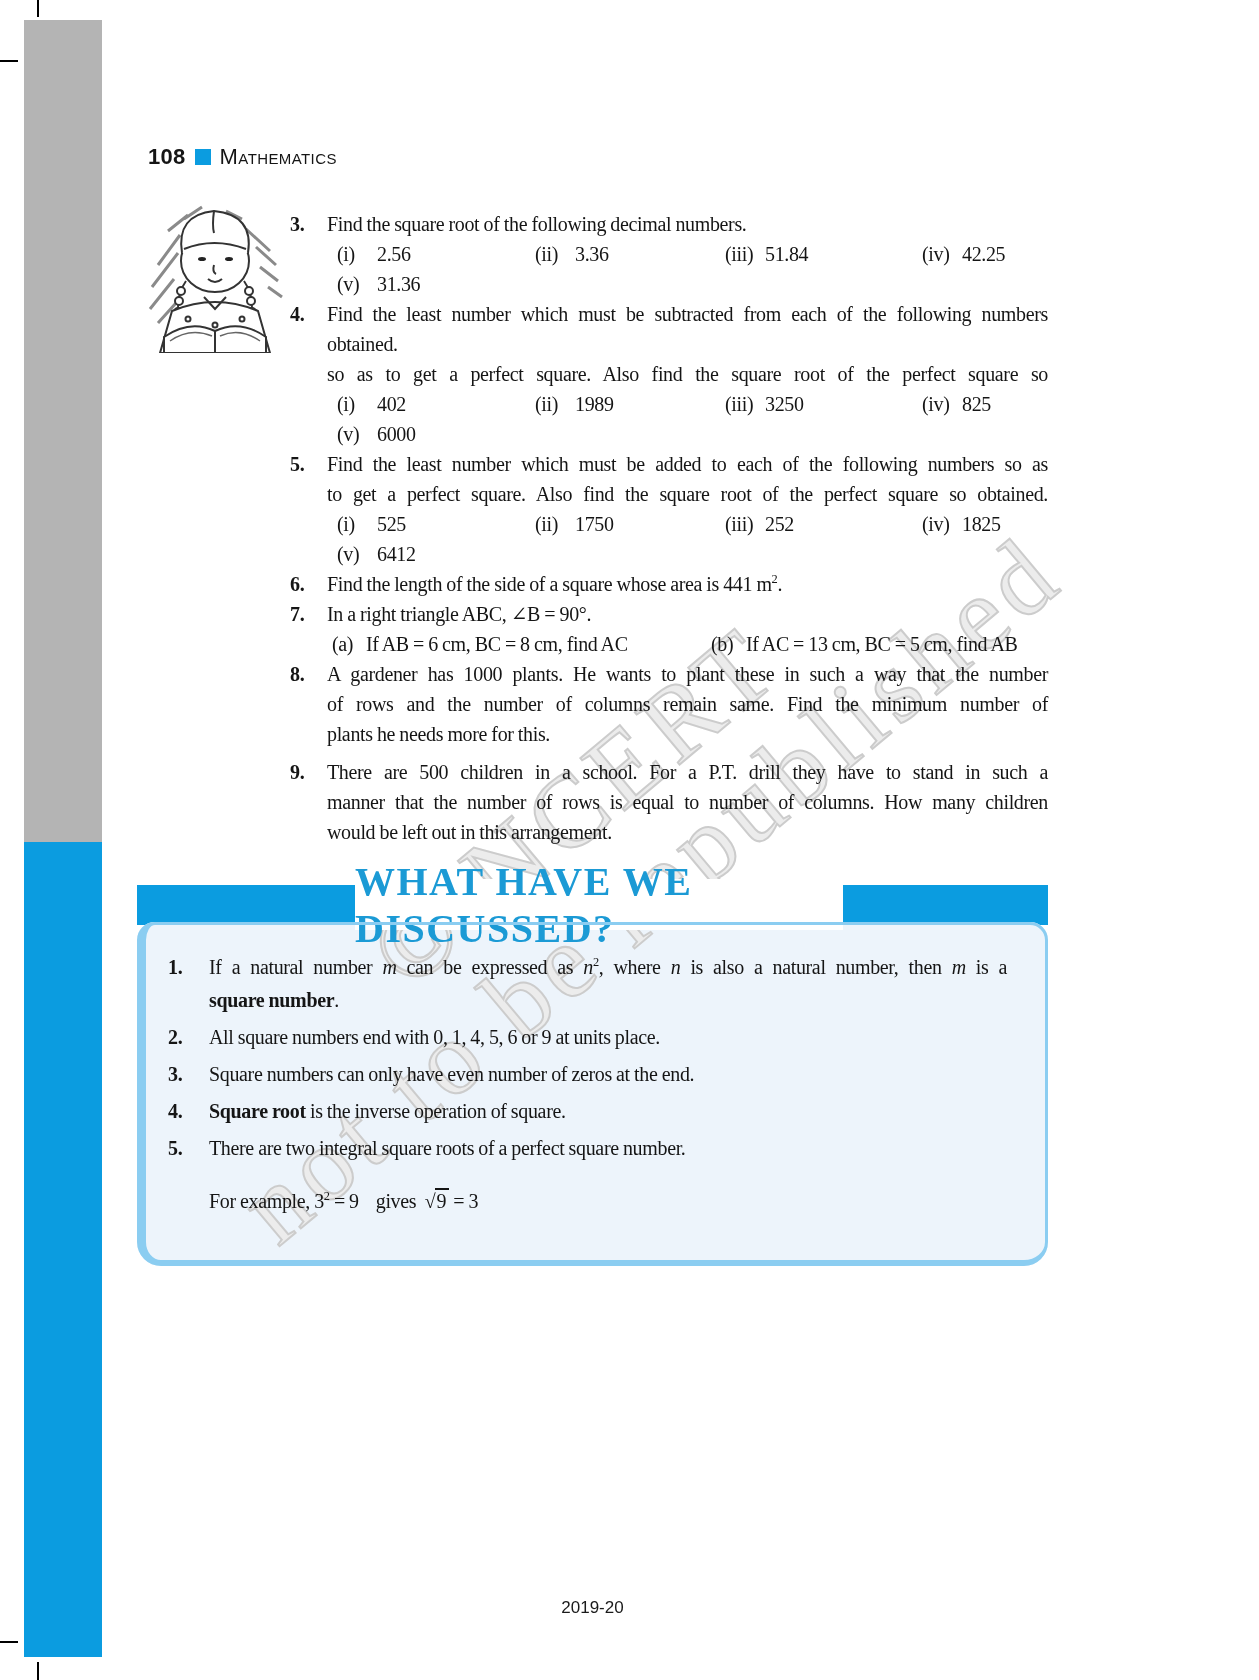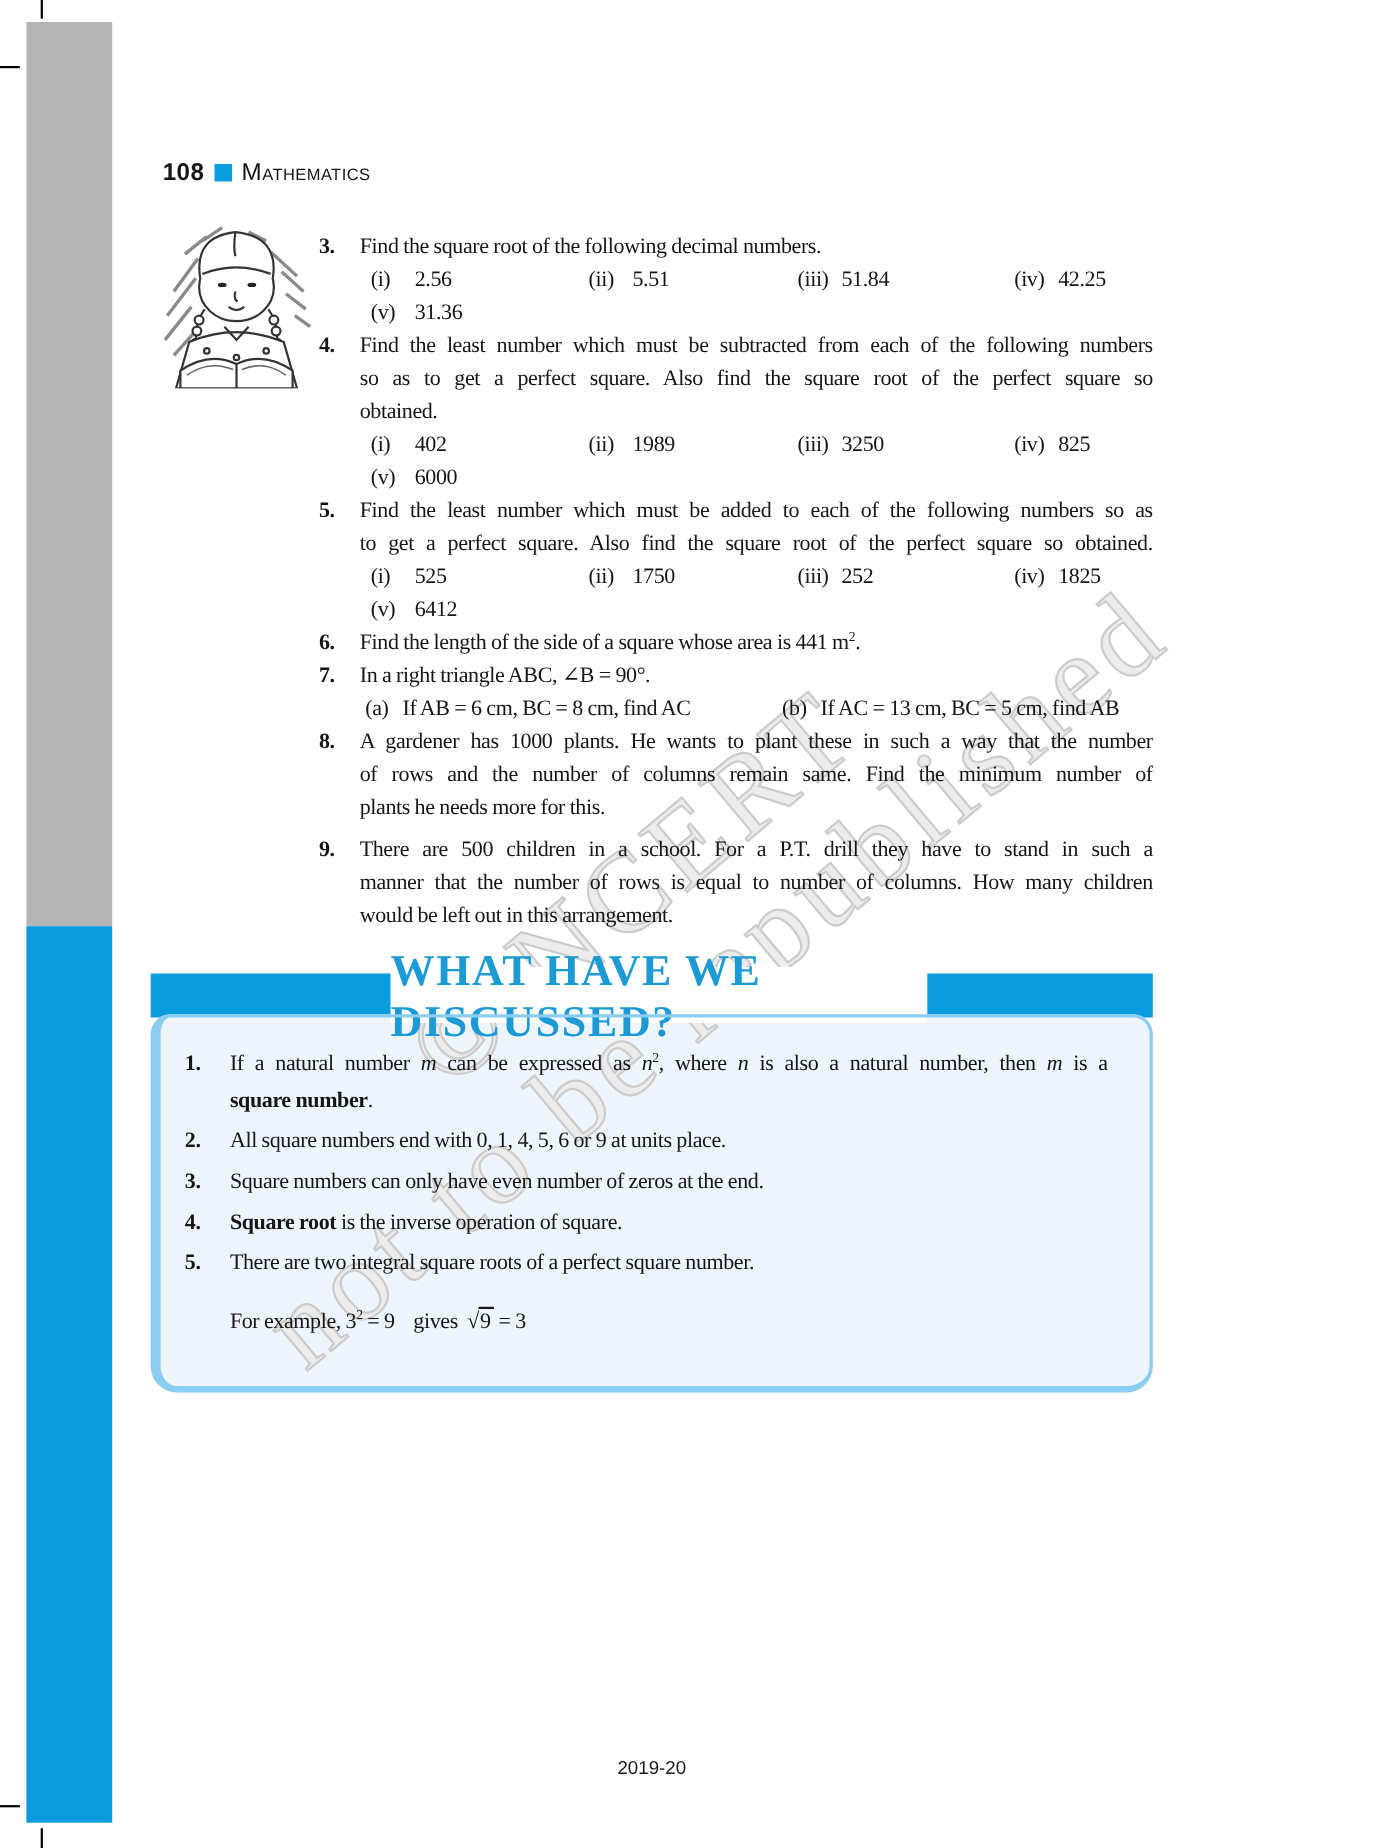--- a/index.html
+++ b/index.html
@@ -118,21 +118,21 @@
       <span class="qnum">3.</span>
       <div class="qbody">
         <div class="line">Find the square root of the following decimal numbers.</div>
         <div class="opts">
           <span class="opt opt1">
               <span class="olabel">(i)</span>
               <span>2.56</span>
             </span>
           <span class="opt opt2">
               <span class="olabel">(ii)</span>
-              <span>5.51</span>
+              <span>3.36</span>
             </span>
           <span class="opt opt3">
               <span class="olabel">(iii)</span>
               <span>51.84</span>
             </span>
           <span class="opt opt4">
               <span class="olabel">(iv)</span>
               <span>42.25</span>
             </span>
         </div>
@@ -140,22 +140,22 @@
             <span class="olabel">(v)</span>
             <span>31.36</span>
           </div>
       </div>
     </div>
 
     <div class="q">
       <span class="qnum">4.</span>
       <div class="qbody">
         <div class="line jl">Find the least number which must be subtracted from each of the following numbers</div>
+        <div class="line">obtained.</div>
         <div class="line jl">so as to get a perfect square. Also find the square root of the perfect square so</div>
-        <div class="line">obtained.</div>
         <div class="opts">
           <span class="opt opt1">
               <span class="olabel">(i)</span>
               <span>402</span>
             </span>
           <span class="opt opt2">
               <span class="olabel">(ii)</span>
               <span>1989</span>
             </span>
           <span class="opt opt3">

